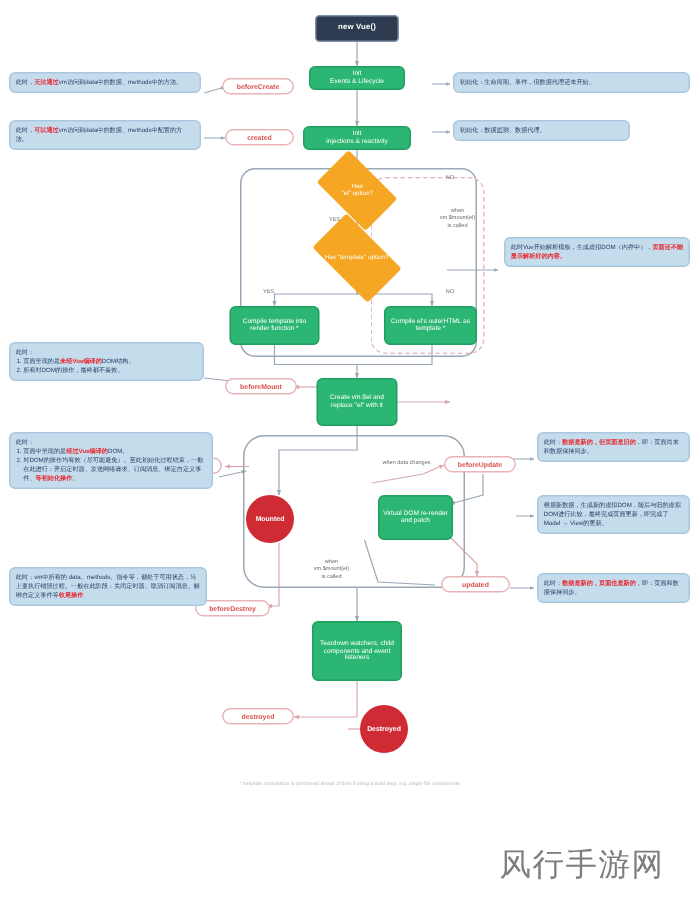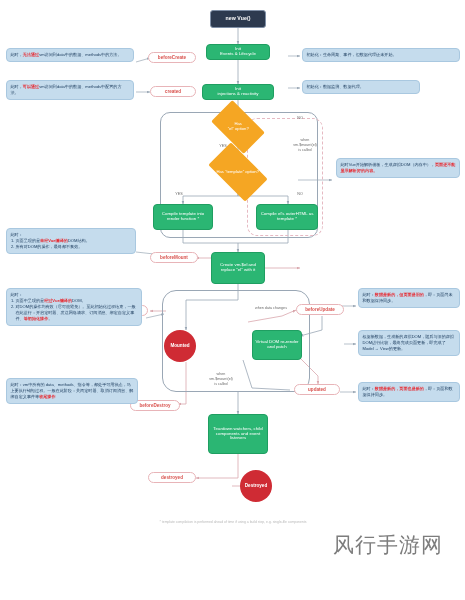--- a/index.html
+++ b/index.html
@@ -273,15 +273,15 @@
   <div class="note" style="left:358px; top:330px; width:102px;">
     <span>根据新数据，生成新的虚拟DOM，随后与旧的虚拟DOM进行比较，最终完成页面更新，即完成了Model → View的更新。</span>
   </div>
 
   <div class="note" style="left:358px; top:382px; width:102px;">
     <span>此时：</span><span class="hl">数据是新的，页面也是新的</span><span>，即：页面和数据保持同步。</span>
   </div>
 
   <div class="footer-note" style="left:113px; top:520px;">* template compilation is performed ahead of time if using a build step, e.g. single-file components</div>
 
-  <div class="watermark" style="left:333px; top:531px;">风行手游网</div>
+  <div class="watermark" style="left:333px; top:562px;">风行手游网</div>
 
 </div>
 
 </body></html>

